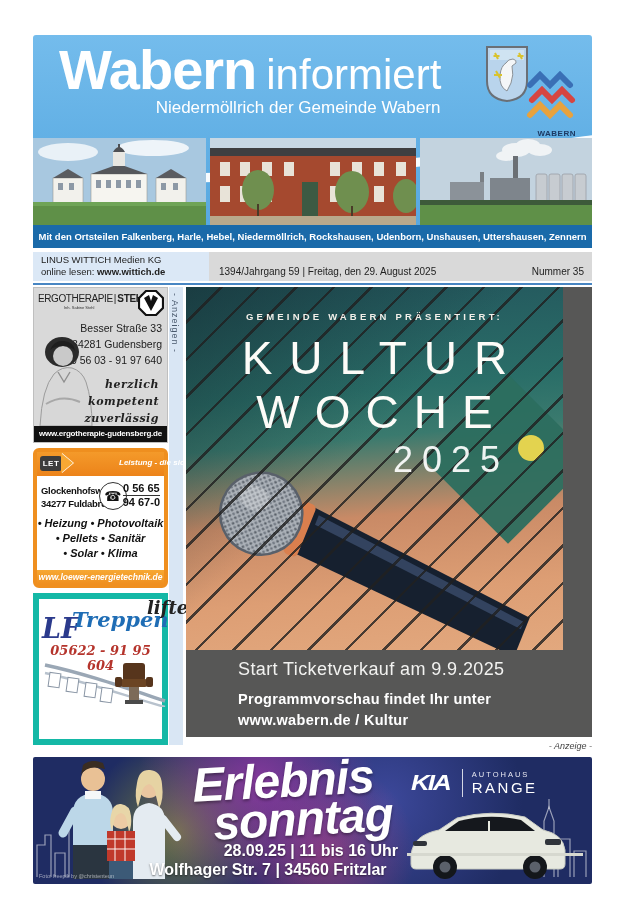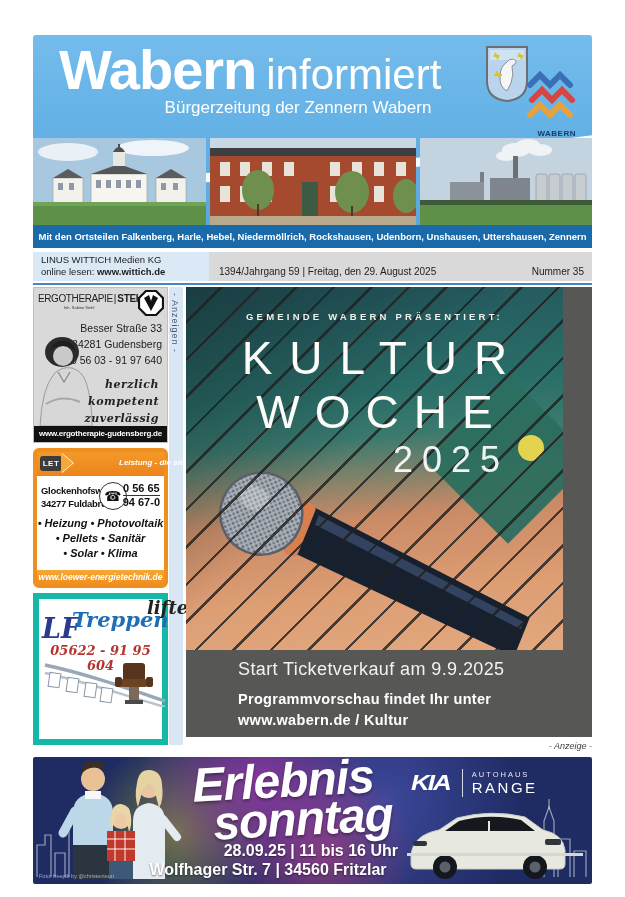--- a/index.html
+++ b/index.html
@@ -130,21 +130,21 @@
 
 <div class="page">
 
   <div class="abs masthead">
     <svg class="abs" style="left:0;top:90px;" width="559" height="70">
       <path d="M-5,48 C200,66 420,34 564,14" stroke="#ffffff" stroke-width="9" fill="none" opacity="0.95"></path>
     </svg>
     <div class="title-row">
       <span class="t-main">Wabern</span><span class="t-rest">informiert</span>
     </div>
-    <div class="m-sub">Bürgerzeitung der Zennern Wabern</div>
+    <div class="m-sub">Niedermöllrich der Gemeinde Wabern</div>
     <div class="logo-box">
       <svg width="100" height="100">
 
         <path d="M5,6 h40 v34 q0,18 -20,20 q-20,-2 -20,-20 z" fill="#b9d4ec" stroke="#6a6f76" stroke-width="2"></path>
         <path d="M8,9 h34 v10 h-34 z" fill="#cfe3f2"></path>
         <path d="M13,12 l3,6 M11.5,15 h6" stroke="#d9c32e" stroke-width="2"></path>
         <path d="M37,12 l3,6 M35.5,15 h6" stroke="#d9c32e" stroke-width="2"></path>
         <path d="M25,50 q-8,-4 -7,-16 q1,-9 6,-12 q2,-4 7,-4 q4,1 3,4 l-4,3 q2,9 -1,17 z" fill="#f4f6f8" stroke="#8a9096" stroke-width="1"></path>
         <path d="M14,30 l4,7 M12,34 h8" stroke="#d9c32e" stroke-width="2"></path>
 

